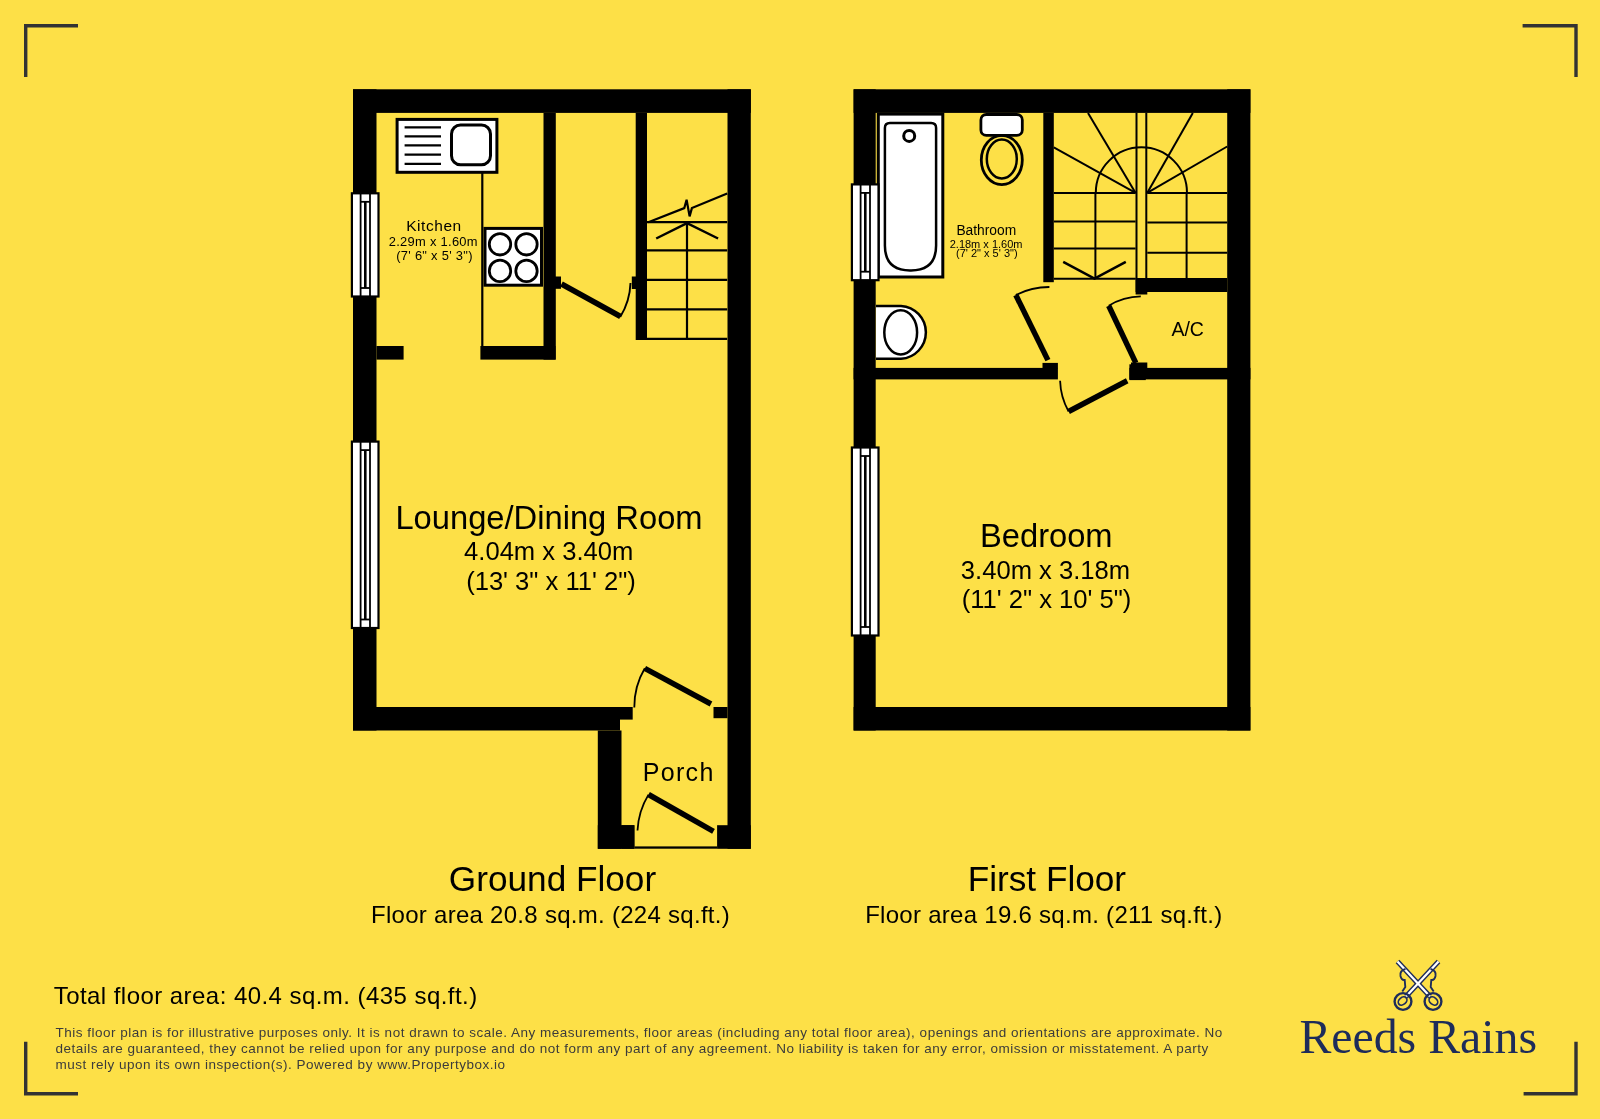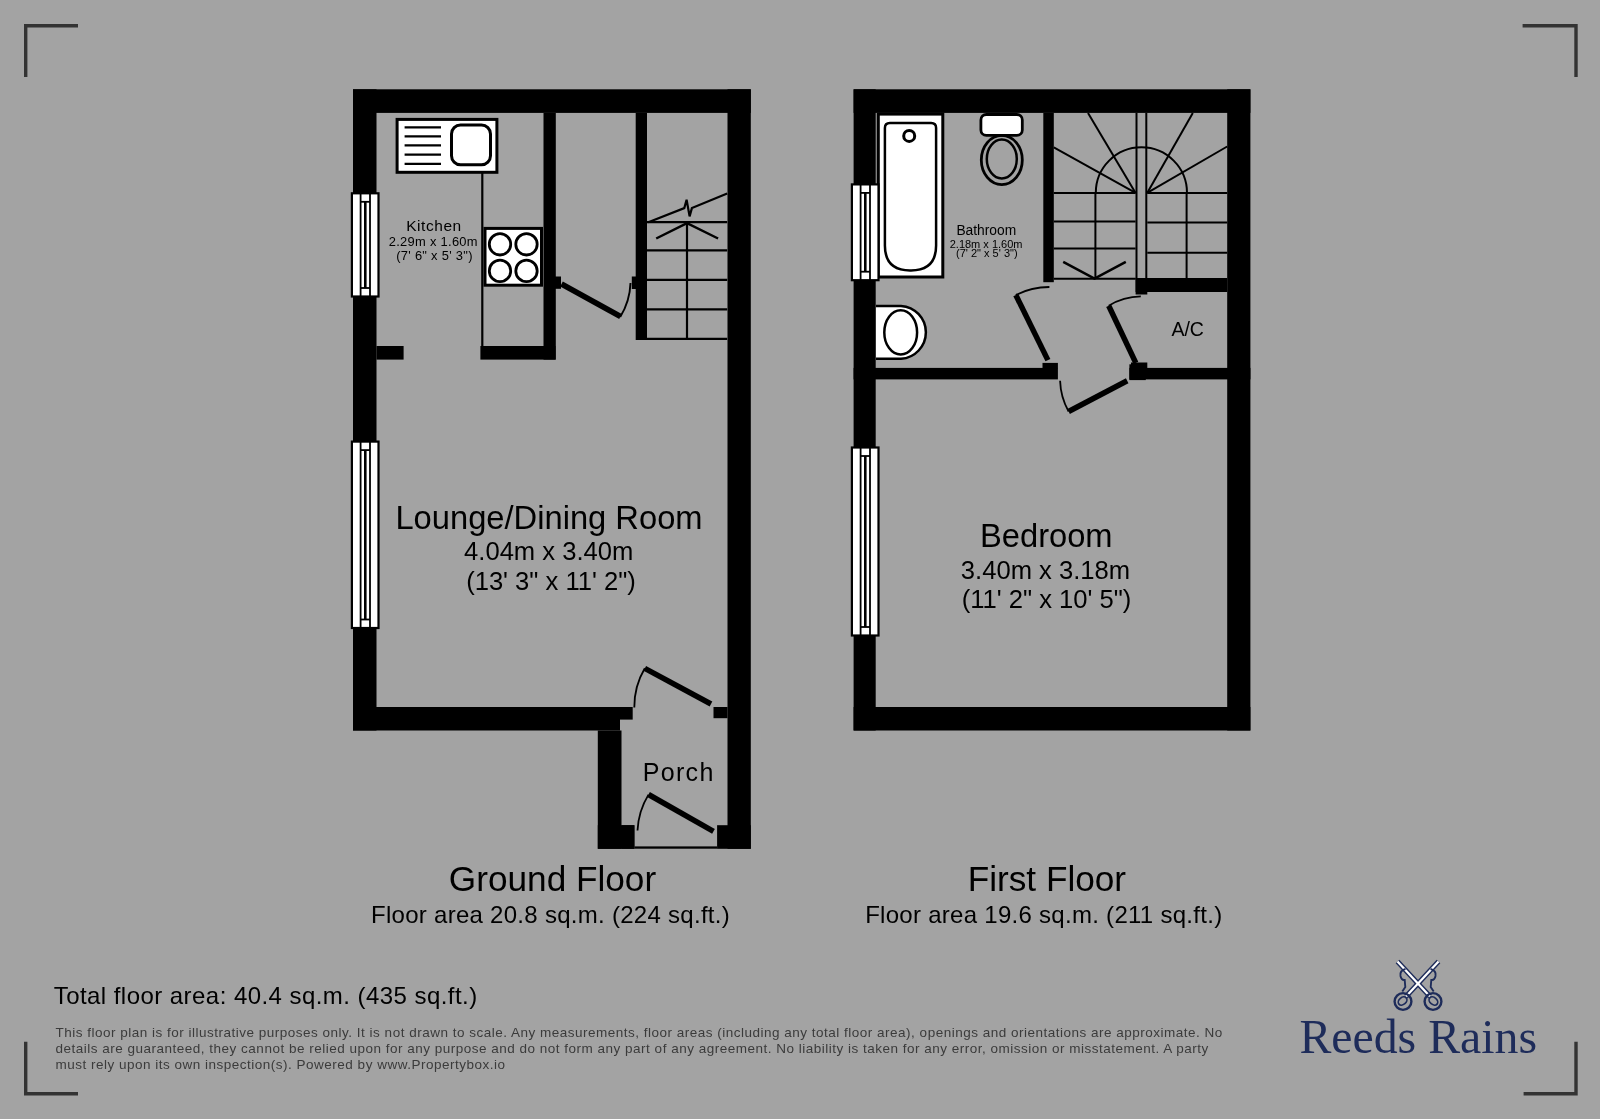--- a/index.html
+++ b/index.html
@@ -1,14 +1,14 @@
 <!DOCTYPE html>
 <html><head><meta charset="utf-8"><style>
 html,body{margin:0;padding:0;background:#fff;}
-#page{position:relative;width:1600px;height:1119px;background:#a3a3a3;overflow:hidden;}
+#page{position:relative;width:1600px;height:1119px;background:#fde047;overflow:hidden;}
 </style></head><body>
 <div id="page">
 <svg width="1600" height="1119" viewBox="0 0 1600 1119">
 <path d="M 78 25.7 L 25.7 25.7 L 25.7 77" fill="none" stroke="#333333" stroke-width="3.4"></path>
 <path d="M 1522.6 25.7 L 1576 25.7 L 1576 77" fill="none" stroke="#333333" stroke-width="3.4"></path>
 <path d="M 25.7 1041.8 L 25.7 1093.8 L 78 1093.8" fill="none" stroke="#333333" stroke-width="3.4"></path>
 <path d="M 1576 1041.8 L 1576 1093.8 L 1523.6 1093.8" fill="none" stroke="#333333" stroke-width="3.4"></path>
 <rect x="353" y="89.3" width="397.8" height="23.6" fill="#000"></rect>
 <rect x="353" y="89.3" width="23.5" height="641.2" fill="#000"></rect>
 <rect x="727.5" y="89.3" width="23.3" height="759.5" fill="#000"></rect>

